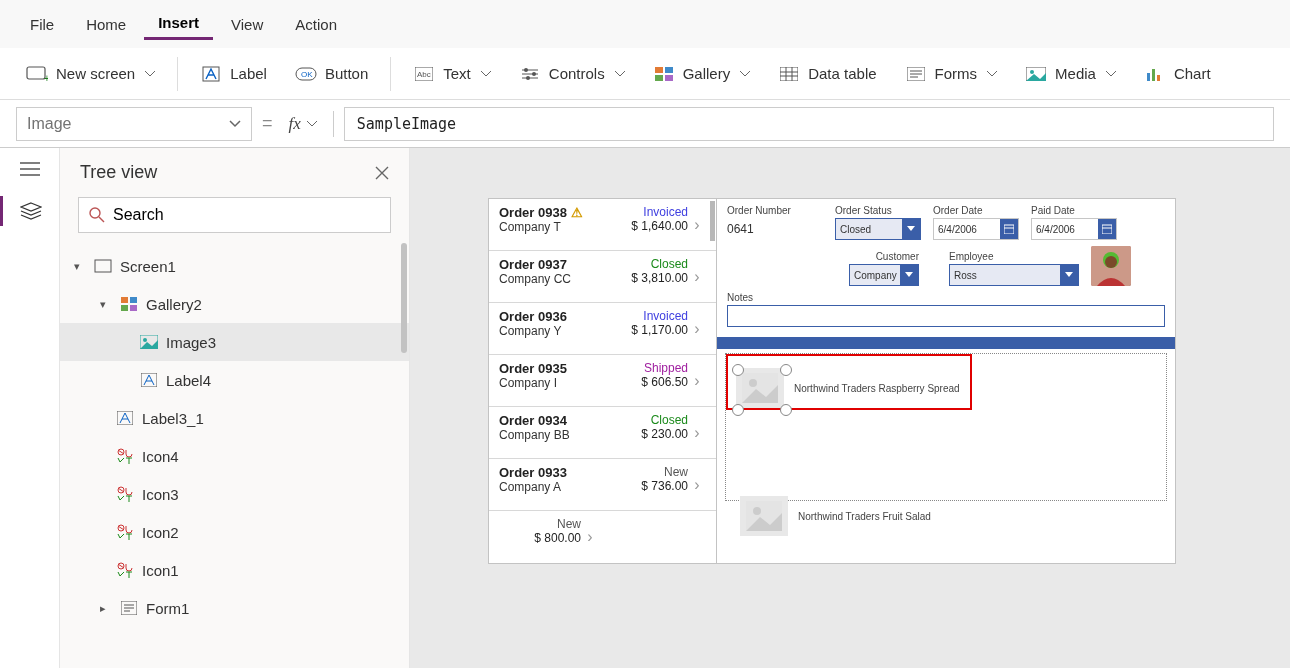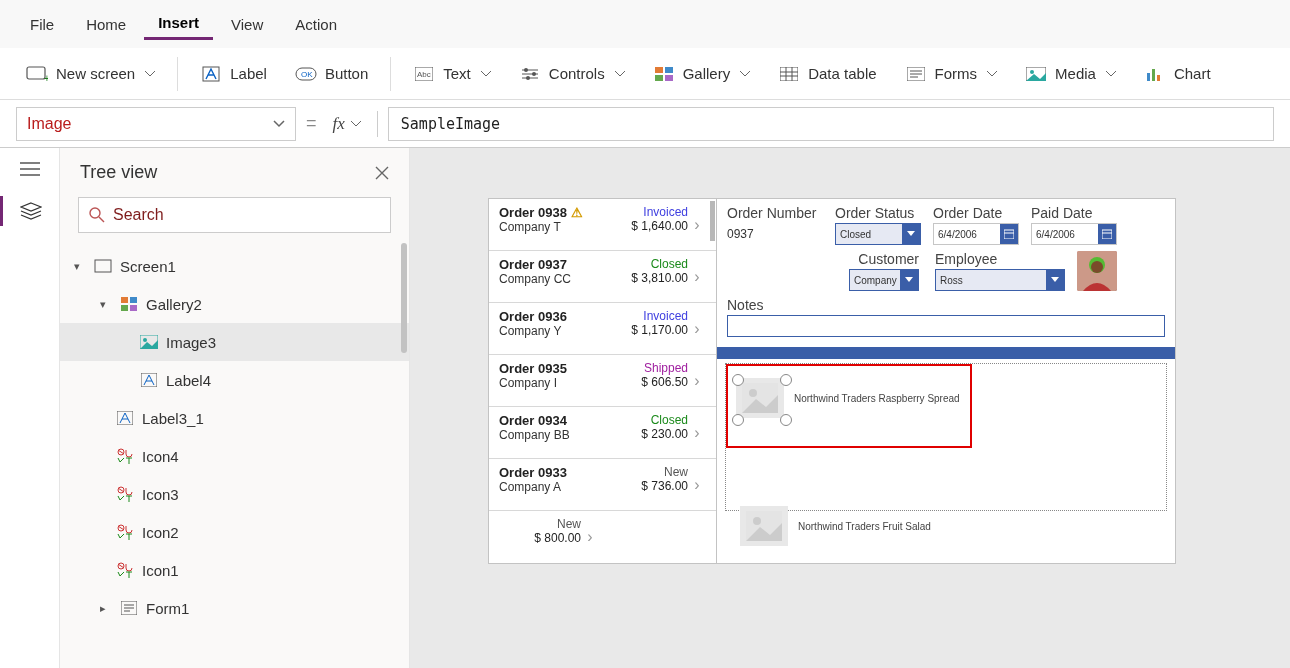--- a/index.html
+++ b/index.html
@@ -12,21 +12,21 @@
 
 
 .ribbon { height: 52px; background: #fff; border-bottom:1px solid #ddd; display:flex; align-items:center; padding: 0 14px; gap: 4px; }
 .ribbon .btn { display:flex; align-items:center; gap:8px; padding: 6px 12px; color:#333; font-size:15px; cursor:pointer; }
 .ribbon .sep { width:1px; height:34px; background:#ddd; margin: 0 6px; }
 .ribbon .chev { margin-left:2px; }
 .icon-sm { display:inline-flex; align-items:center; justify-content:center; width:22px; height:18px; }
 
 
 .formula { height: 48px; background:#fff; border-bottom:1px solid #ccc; display:flex; align-items:center; padding: 0 16px; gap:10px; }
-.prop-sel { width:280px; height:34px; border:1px solid #ccc; display:flex; align-items:center; padding:0 10px; justify-content:space-between; color:#b91c1c; background:#fff; }
+.prop-sel { width:236px; height:34px; border:1px solid #ccc; display:flex; align-items:center; padding:0 10px; justify-content:space-between; color:#737373; background:#fff; }
 .eq { color:#888; font-size:18px; }
 .fx { display:flex; align-items:center; gap:6px; font-style:italic; color:#444; padding: 0 6px; }
 .formula-input { height:34px; border:1px solid #ccc; flex:1; padding:0 12px; font-family: Consolas, monospace; font-size:15px; color:#222; display:flex; align-items:center; background:#fff;}
 
 
 .main { position:absolute; top:148px; bottom:0; left:0; right:0; display:flex; }
 .leftrail { width:60px; background:#fff; border-right:1px solid #e5e5e5; display:flex; flex-direction:column; align-items:center; padding-top:14px; gap:20px; }
 .leftrail .hamburger, .leftrail .layers { cursor:pointer; }
 .leftrail .layers { border-left:3px solid #742774; width:100%; display:flex; justify-content:center; padding:6px 0;}
 
@@ -64,39 +64,39 @@
 .ord .arrow { width:18px; display:flex; align-items:center; justify-content:center; color:#999; font-size:16px;}
 .st-Invoiced { color:#4040e0; }
 .st-Closed { color:#1b8a1b; }
 .st-Shipped { color:#a020a0; }
 .st-New { color:#555; }
 .warn { color:#d49b00; margin-left:4px;}
 
 .form-col { flex:1; padding:6px 10px; font-size:11px; color:#333; }
 .frow { display:flex; gap:12px; margin-bottom:6px; }
 .fld { display:flex; flex-direction:column; gap:2px; }
-.fld .lbl { font-size:14px; color:#444;}
+.fld .lbl { font-size:10px; color:#444;}
 .fld .val { height:22px; display:flex; align-items:center; }
 .dd { height:22px; border:1px solid #3a5ea8; background:#e6e9f3; display:flex; align-items:center; padding:0 4px; font-size:10px; color:#333; position:relative;}
 .dd .dd-btn { position:absolute; right:0; top:0; width:18px; height:100%; background:#3a5ea8; display:flex; align-items:center; justify-content:center;}
 .date { height:22px; border:1px solid #c6c6c6; display:flex; align-items:center; padding:0 4px; font-size:10px; position:relative; background:#fff;}
 .date .cal { position:absolute; right:0; top:0; width:18px; height:100%; background:#3a5ea8; display:flex; align-items:center; justify-content:center;}
 .notes { height:22px; border:1px solid #3a5ea8; width:100%; }
 .avatar { width:40px; height:40px; background:linear-gradient(135deg,#d88,#865); border-radius:2px; overflow:hidden;}
 .avatar svg { width:100%; height:100%;}
 
 .divider-bar { height:12px; background:#3a5ea8; margin: 10px -10px 0;}
 
 
 .gal-outer { border:1px dotted #888; margin:4px -2px 0; height:148px; background:#fff; padding:2px; position:relative;}
 .gal-row { display:flex; align-items:center; gap:10px; height:64px; }
 .gal-img { width:48px; height:40px; background:#e8e8e8; display:flex; align-items:center; justify-content:center; position:relative;}
 .gal-txt { font-size:10px; color:#444;}
 
-.selected-row { border:2px solid #e00000; position:absolute; left:0px; top:0px; width:246px; height:84px; background:#fff;}
+.selected-row { border:2px solid #e00000; position:absolute; left:0px; top:0px; width:246px; height:56px; background:#fff;}
 .sel-handle { width:12px; height:12px; background:#fff; border:1px solid #888; border-radius:50%; position:absolute;}
 .sh-tl { left:-4px; top:-4px;} .sh-tr { left:44px; top:-4px;}
 .sh-bl { left:-4px; top:36px;} .sh-br { left:44px; top:36px;}
 
 .next-item { position:absolute; left:14px; bottom:-36px; display:flex; align-items:center; gap:10px;}
 
 svg { display:block; }
 </style>
 </head>
 <body>
@@ -281,21 +281,21 @@
           <svg width="14" height="14">
             <path d="M1 1 L13 13 M13 1 L1 13" stroke="#666" stroke-width="1.4"></path>
           </svg>
         </span>
     </div>
     <div class="search">
       <svg width="16" height="16">
           <circle cx="6" cy="6" r="5" fill="none" stroke="#b55" stroke-width="1.4"></circle>
           <path d="M10 10 L15 15" stroke="#b55" stroke-width="1.4"></path>
         </svg>
-      <span style="color:#7f1d1d;" placeholder="Search">Search</span>
+      <span style="color:#000000;" placeholder="Search">Search</span>
     </div>
     <div class="tree-body">
       <div class="tree-scroll"></div>
 
       <div class="tree-node" style="padding-left:14px;">
         <span class="caret">▾</span>
         <span class="tv-icon">
             <svg width="18" height="14">
               <rect x="1" y="1" width="16" height="12" fill="none" stroke="#555"></rect>
             </svg>
@@ -481,21 +481,21 @@
       <span class="amt">$ 800.00</span>
     </div>
     <div class="arrow">›</div>
               </div>
             </div>
         </div>
         <div class="form-col">
           <div class="frow">
             <div class="fld" style="width:96px;">
               <span class="lbl">Order Number</span>
-              <span class="val" style="font-size:12px;">0937</span>
+              <span class="val" style="font-size:12px;">0641</span>
             </div>
             <div class="fld" style="width:86px;">
               <span class="lbl">Order Status</span>
               <div class="dd">
                   <span>Closed</span>
                   <span class="dd-btn">
                     <svg width="8" height="6">
                       <path d="M0 0 L4 5 L8 0" fill="#fff"></path>
                     </svg>
                   </span>
@@ -531,21 +531,21 @@
               <span class="lbl">Customer</span>
               <div class="dd">
                   <span>Company CC</span>
                   <span class="dd-btn">
                     <svg width="8" height="6">
                       <path d="M0 0 L4 5 L8 0" fill="#fff"></path>
                     </svg>
                   </span>
                 </div>
             </div>
-            <div class="fld" style="width:130px;margin-left:4px;">
+            <div class="fld" style="width:130px;margin-left:18px;">
               <span class="lbl">Employee</span>
               <div class="dd">
                   <span>Ross</span>
                   <span class="dd-btn">
                     <svg width="8" height="6">
                       <path d="M0 0 L4 5 L8 0" fill="#fff"></path>
                     </svg>
                   </span>
                 </div>
             </div>

